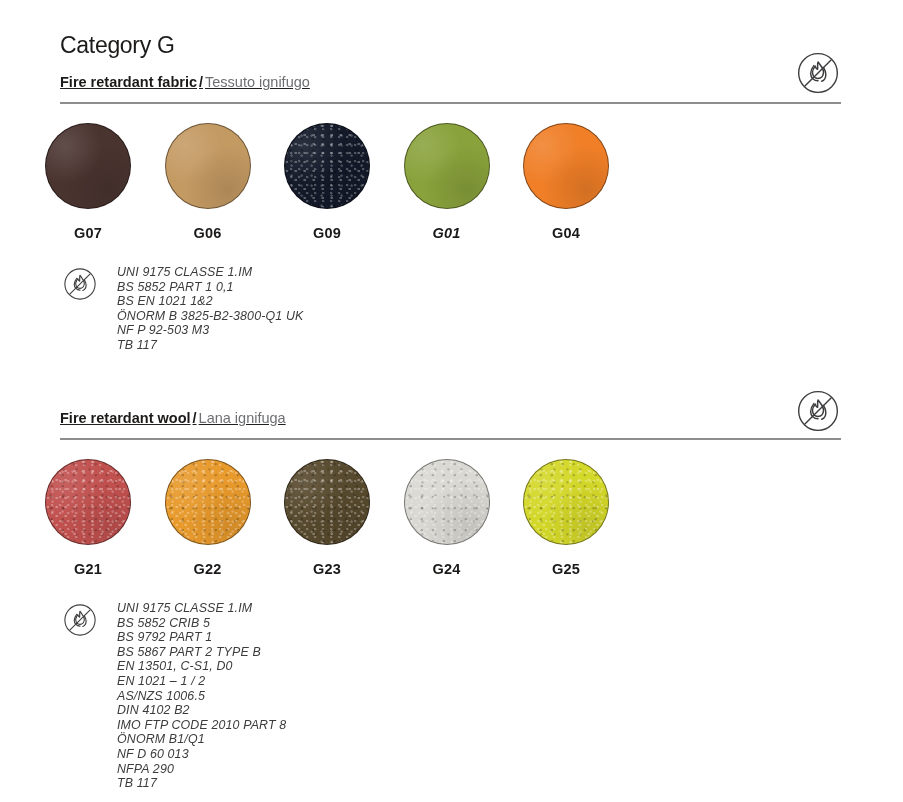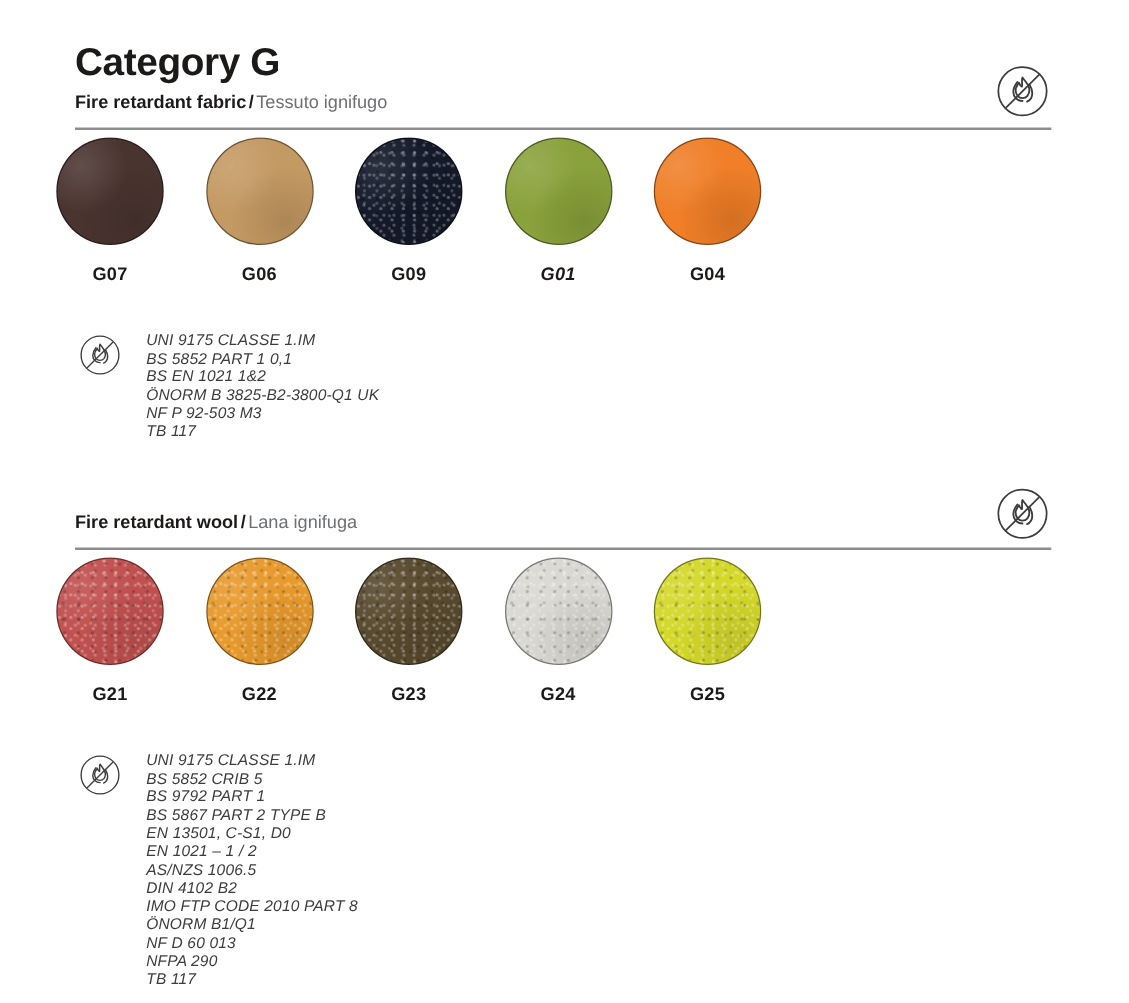--- a/index.html
+++ b/index.html
@@ -17,37 +17,38 @@
     width: 903px;
     height: 802px;
     overflow: hidden;
   }
 
   
   .page-title {
     position: absolute;
     left: 60px;
     top: 32px;
-    font-size: 31px;
-    font-weight: bold;
+    font-size: 23px;
+    font-weight: normal;
     letter-spacing: -0.3px;
     color: #1c1a19;
   }
 
   
   .section { position: absolute; left: 0; width: 903px; }
   #section-fabric { top: 74px; }
   #section-wool   { top: 410px; }
 
   .section-head {
     position: absolute;
     left: 60px;
     top: 0;
     font-size: 14.5px;
     white-space: nowrap;
+    text-decoration: underline;
   }
   .section-head .primary {
     font-weight: bold;
     color: #1c1a19;
   }
   .section-head .sep {
     font-weight: bold;
     color: #1c1a19;
     margin: 0 2px;
   }
@@ -72,21 +73,21 @@
     top: -24px;
     width: 46px;
     height: 46px;
   }
   #section-wool .badge-flame { top: -22px; }
 
   
   .swatch-row {
     position: absolute;
     left: 45px;
-    top: 36px;
+    top: 49px;
     width: 820px;
     height: 150px;
   }
   .swatch {
     position: absolute;
     top: 0;
     width: 86px;
     text-align: center;
   }
   .swatch-disc {

